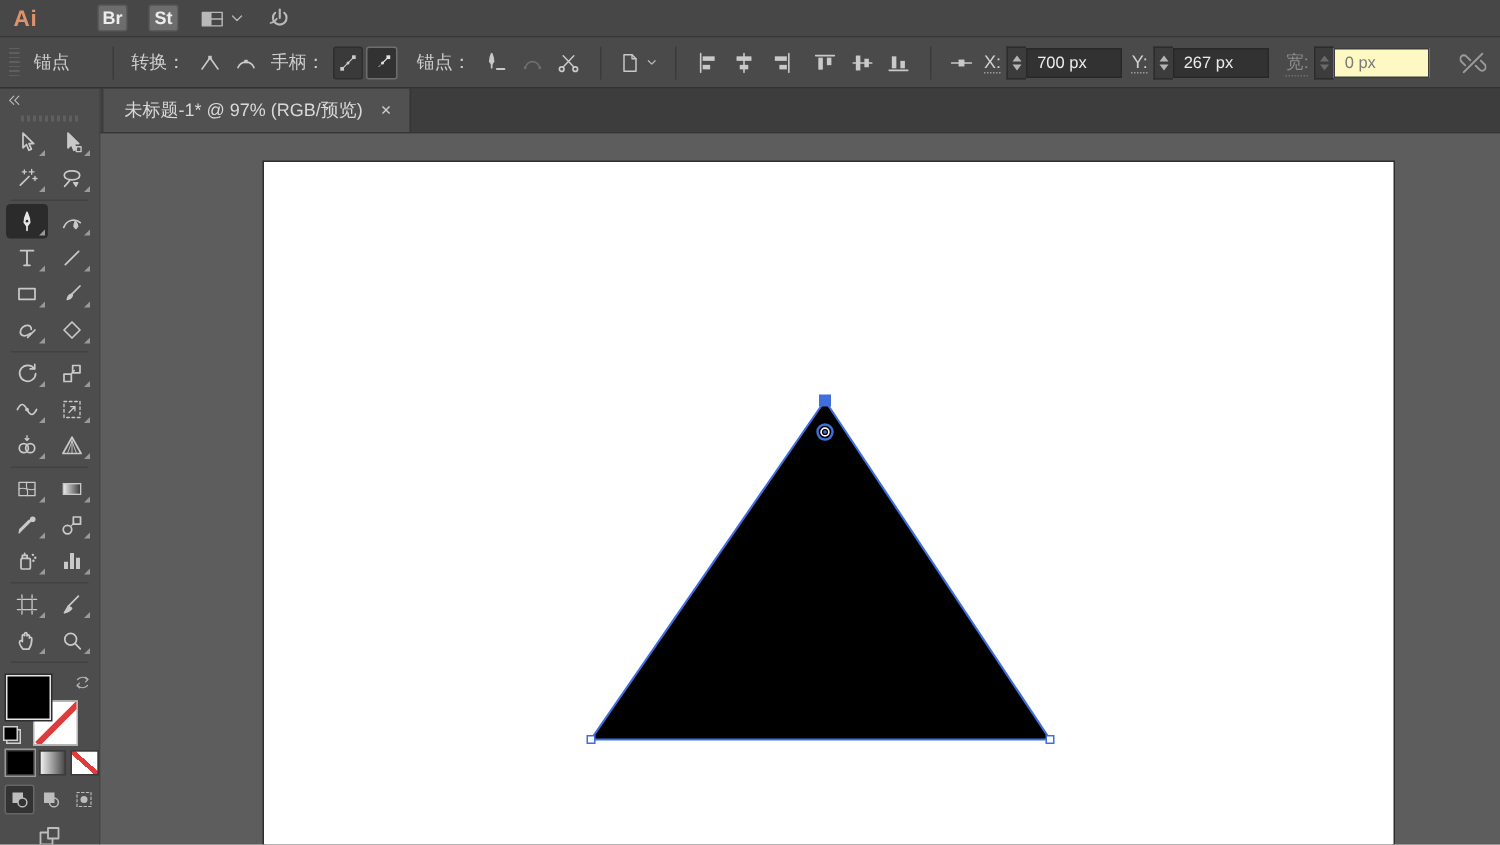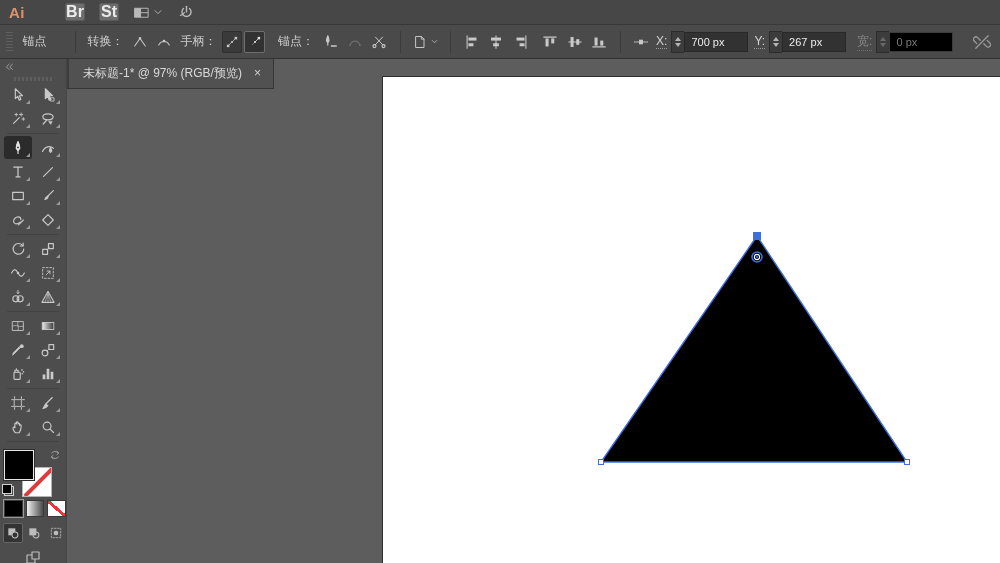--- a/index.html
+++ b/index.html
@@ -8,21 +8,21 @@
     background:#5d5d5d;color:#d6d6d6;
     font-family:"Liberation Sans","DejaVu Sans",sans-serif;font-size:12px;
     user-select:none;
   }
   
   .menubar{height:24px;background:#474747;border-bottom:1px solid #383838;
     display:flex;align-items:center;padding-left:7px;position:relative;z-index:5}
   .logo{color:#e0926a;font-weight:bold;font-size:15px;letter-spacing:.5px;margin:0 14px 0 2px}
   .menu-item{padding:0 11px;line-height:23px;color:#dcdcdc;cursor:default;white-space:nowrap}
   .mb-right{display:flex;align-items:center;margin-left:26px;gap:14px}
-  .badge{width:18px;height:16px;background:#6d6d6d;color:#ececec;font-size:16px;font-weight:bold;
+  .badge{width:18px;height:16px;background:#6d6d6d;color:#ececec;font-size:12px;font-weight:bold;
     display:flex;align-items:center;justify-content:center;border-radius:2px;border:1px solid #5a5a5a}
   .mb-icon{display:flex;align-items:center;color:#b9b9b9}
   
   .controlbar{height:33px;background:#4a4a4a;border-bottom:1px solid #323232;
     display:flex;align-items:center;padding:0 6px;position:relative;z-index:4;white-space:nowrap}
   .grip{width:7px;height:20px;margin-right:6px;
     background:repeating-linear-gradient(to bottom,#5f5f5f 0 1px,transparent 1px 3px)}
   .cb-label{color:#cfcfcf;margin:0 4px}
   .cb-sep{width:1px;height:22px;background:#3b3b3b;margin:0 8px}
   .cb-btn{width:22px;height:22px;margin:0 1px;display:flex;align-items:center;justify-content:center;
@@ -34,21 +34,21 @@
   .field{display:flex;align-items:center;margin:0 3px}
   .field .lab{border-bottom:1px dotted #9a9a9a;margin-right:4px;color:#d2d2d2}
   .field.disabled .lab{color:#8b8b8b;border-bottom-color:#6f6f6f}
   .stepper{width:12px;height:20px;background:#3c3c3c;border:1px solid #2c2c2c;border-right:none;
     display:flex;flex-direction:column;align-items:center;justify-content:center;gap:2px}
   .tri-up{width:0;height:0;border-left:3px solid transparent;border-right:3px solid transparent;border-bottom:4px solid #b5b5b5}
   .tri-dn{width:0;height:0;border-left:3px solid transparent;border-right:3px solid transparent;border-top:4px solid #b5b5b5}
   .field.disabled .tri-up,.field.disabled .tri-dn{border-bottom-color:#6a6a6a;border-top-color:#6a6a6a}
   .valbox{width:56px;height:18px;background:#323232;border:1px solid #282828;color:#ececec;
     display:flex;align-items:center;padding-left:6px;font-size:11px}
-  .field.disabled .valbox{background:#000000;color:#7a7a7a;border-color:#3c3c3c}
+  .field.disabled .valbox{background:#fef9c3;color:#7a7a7a;border-color:#3c3c3c}
   .chev{margin-left:2px;color:#b5b5b5;display:flex}
   
   .main{position:absolute;top:58px;left:0;right:0;bottom:0;display:flex}
   
   .toolbar{width:66px;background:#4d4d4d;border-right:1px solid #454545;display:flex;flex-direction:column;overflow:hidden}
   .tb-header{height:16px;padding:2px 4px 0;color:#bdbdbd;display:flex}
   .tb-grip{height:8px;margin:0 14px;background:repeating-linear-gradient(to right,#5f5f5f 0 2px,transparent 2px 4px);background-size:100% 4px;background-position:center;background-repeat:no-repeat}
   .tool-row{display:flex;justify-content:center;gap:2px;height:24px}
   .tool{width:28px;height:23px;display:flex;align-items:center;justify-content:center;
     color:#c9c9c9;position:relative;border-radius:3px}
@@ -73,21 +73,21 @@
   .ctype.selected{outline:1px solid #999}
   .ctype.color{background:#000}
   .ctype.gradient{background:linear-gradient(to right,#f0f0f0,#4a4a4a)}
   .ctype.none{background:linear-gradient(to top right,#fff 43%,#e03a3a 43%,#e03a3a 57%,#fff 57%)}
   
   .modes-row{display:flex;gap:1px;padding:6px 0 0 3px}
   .mode{width:19px;height:18px;display:flex;align-items:center;justify-content:center;color:#bdbdbd;border:1px solid transparent;border-radius:2px}
   .mode.selected{background:#333;border-color:#666}
   .screen-mode{margin:6px auto 0;color:#bdbdbd;height:14px;overflow:hidden}
   
-  .canvas-wrap{flex:1;display:flex;flex-direction:row;min-width:0}
+  .canvas-wrap{flex:1;display:flex;flex-direction:column;min-width:0}
   .tabbar{height:30px;background:#3d3d3d;display:flex;align-items:stretch;border-bottom:1px solid #343434}
   .doc-tab{background:#515151;display:flex;align-items:center;gap:10px;padding:0 10px 0 14px;margin-left:2px;
     color:#d9d9d9;font-size:12px;border-right:1px solid #353535}
   .tab-close{color:#cfcfcf;font-size:12px;line-height:1;padding:2px}
   .pasteboard{position:relative;flex:1;background:#5d5d5d;overflow:hidden}
   .artboard{position:absolute;background:#fff;box-shadow:0 0 0 1px #2e2e2e}
   svg.overlay{position:absolute;left:0;top:0;width:100%;height:100%;pointer-events:none}
 </style>
 </head>
 <body>

